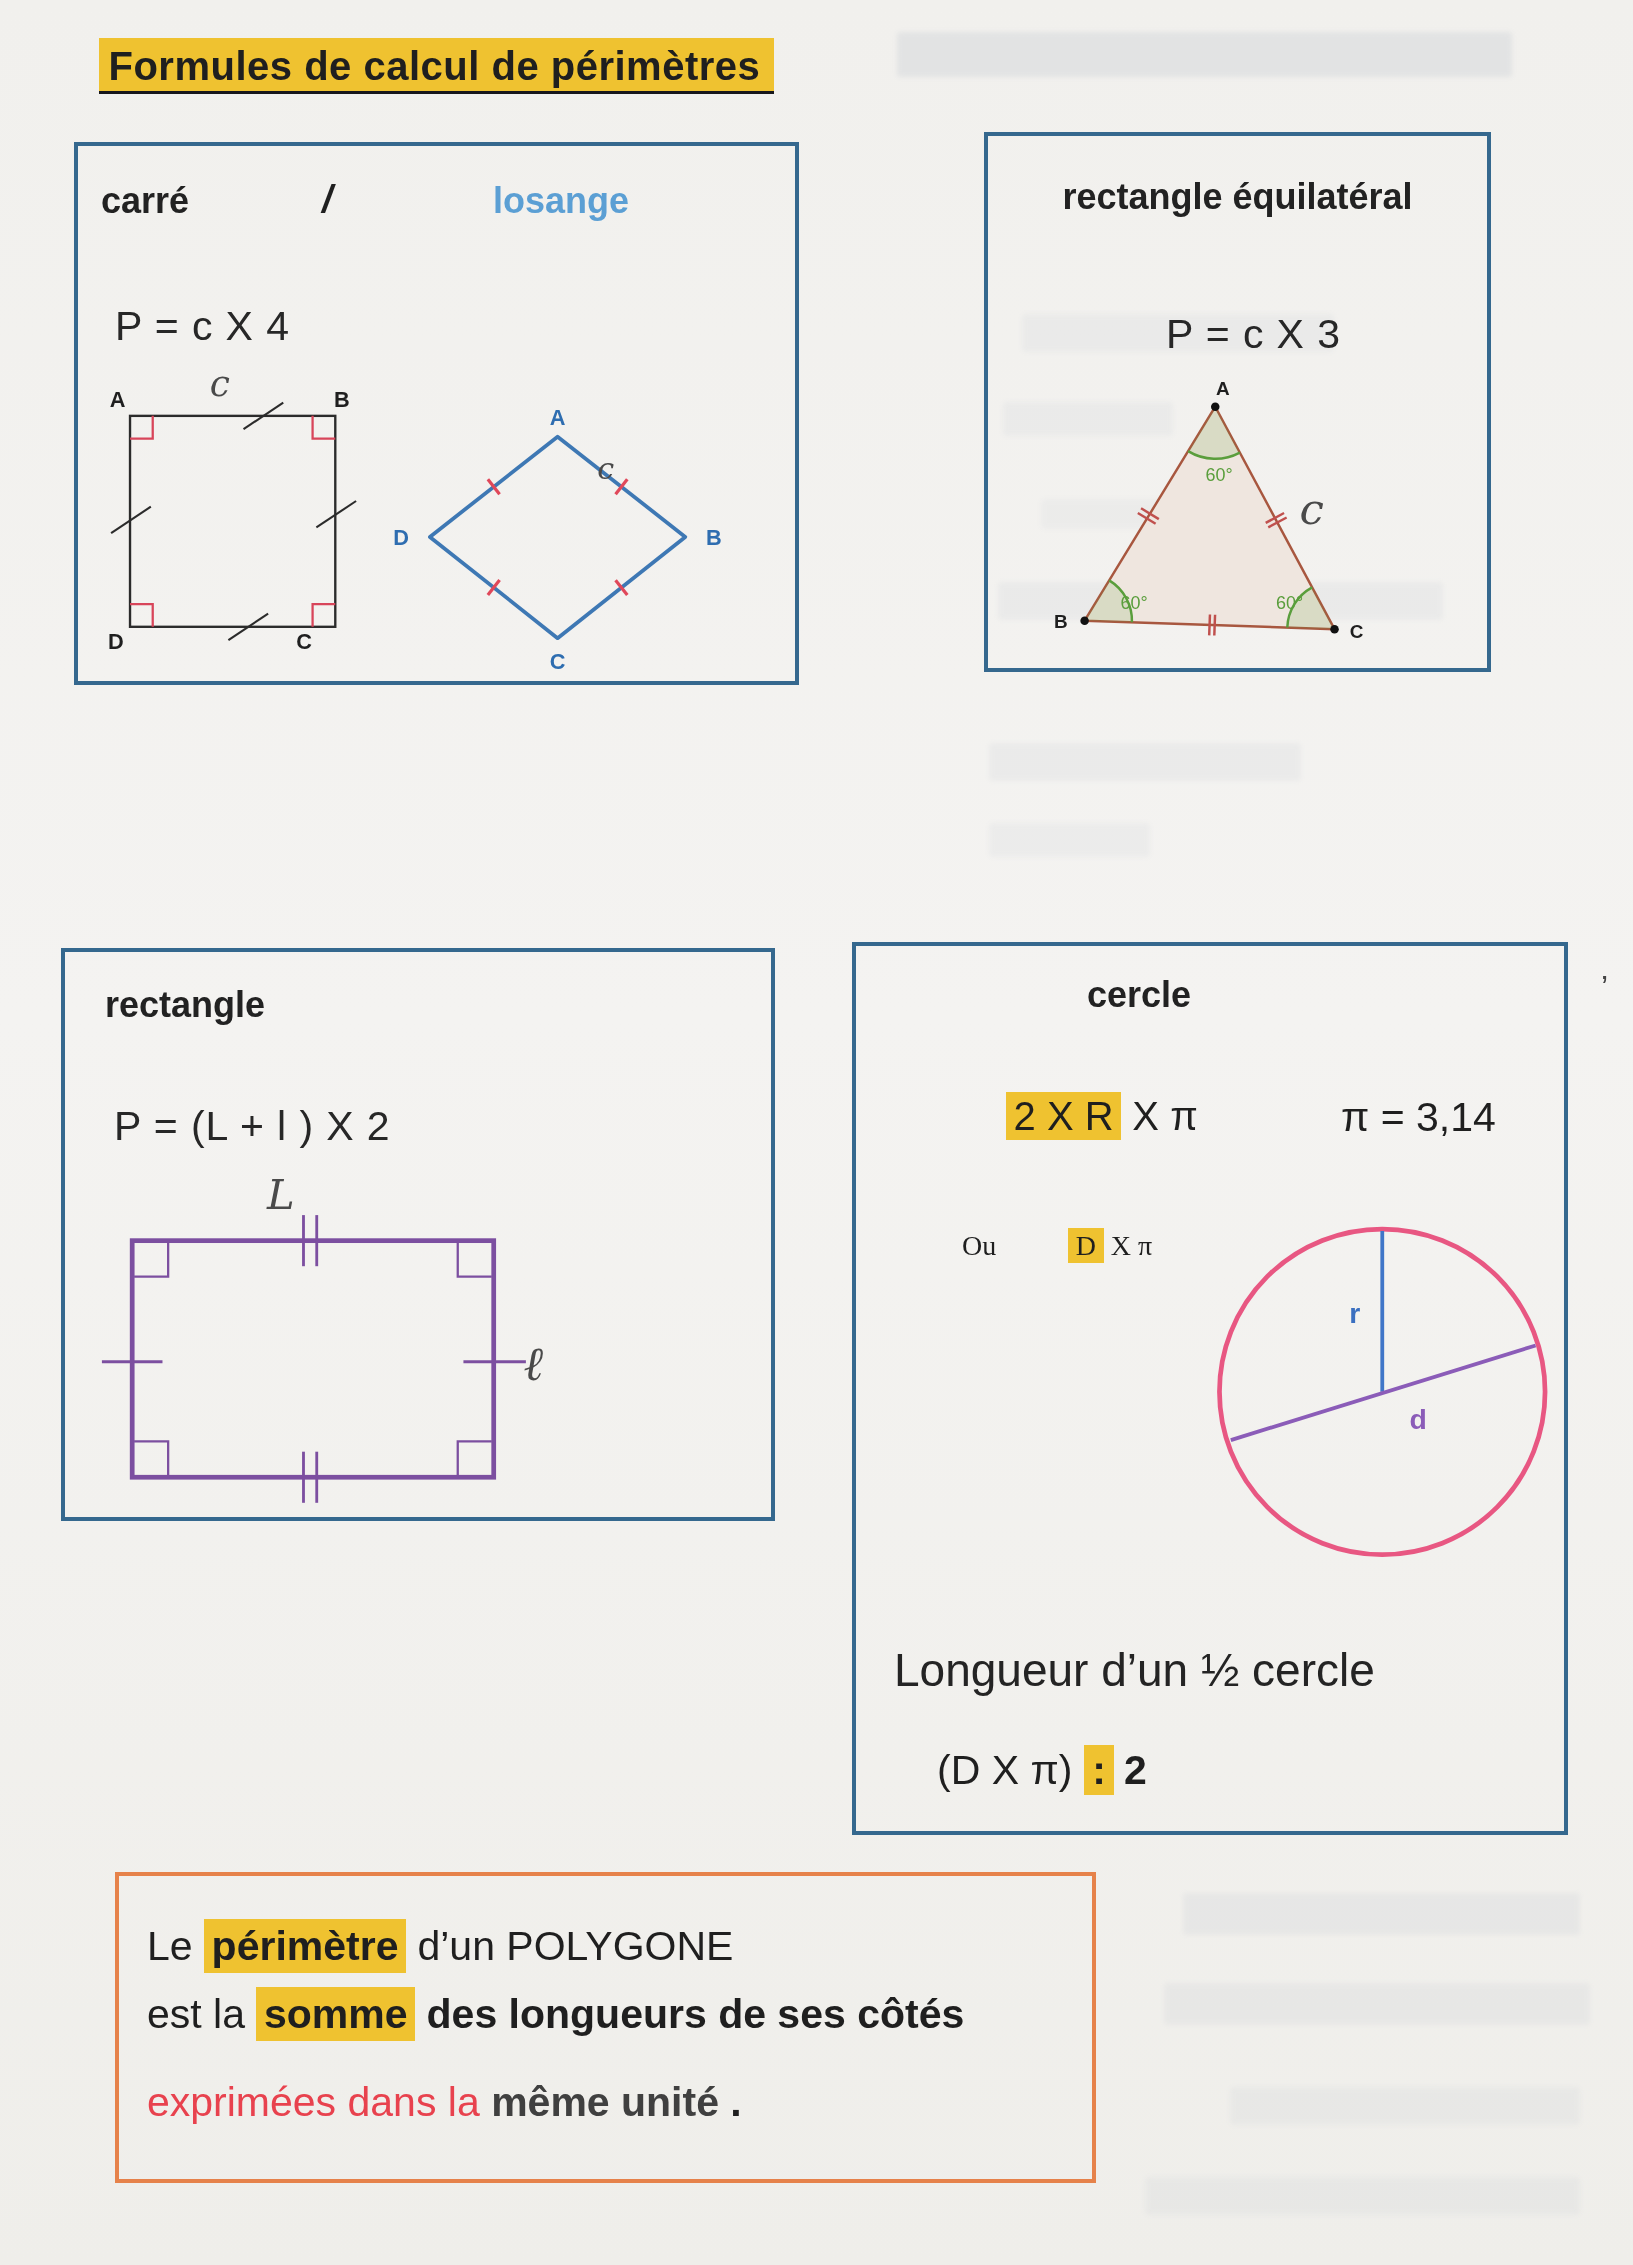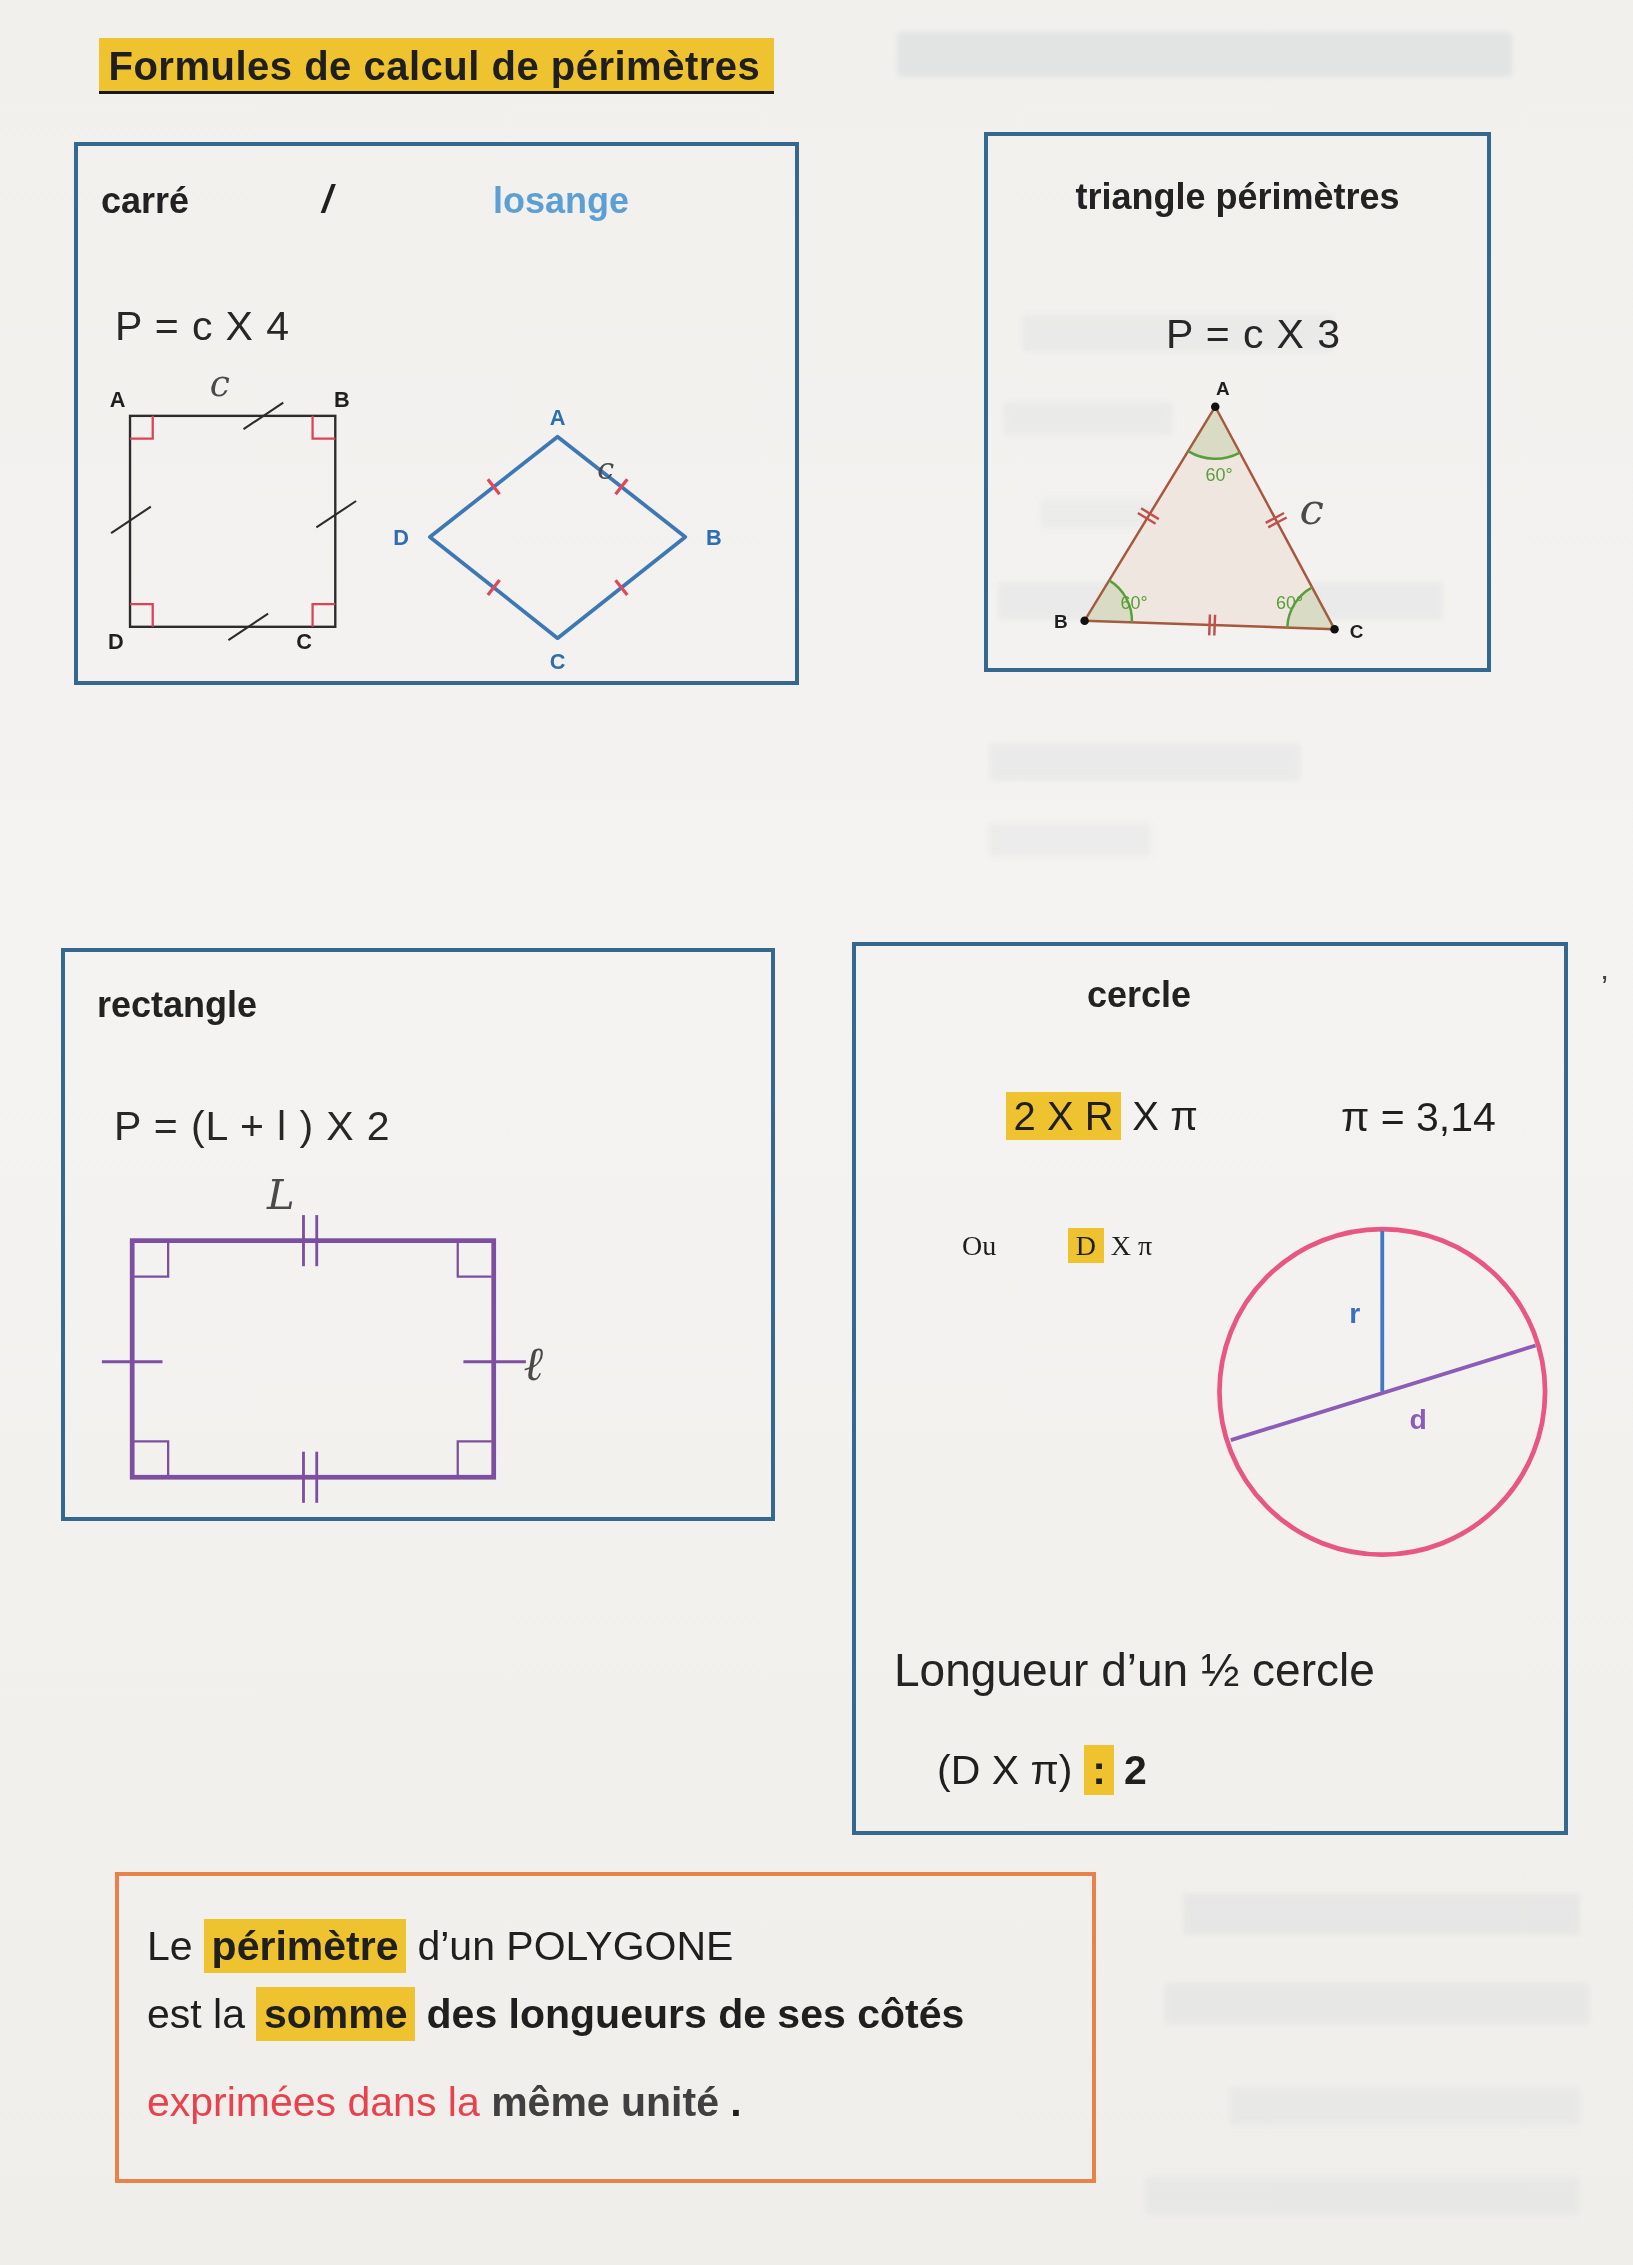--- a/index.html
+++ b/index.html
@@ -28,21 +28,21 @@
   .formula{position:absolute;font-size:41px;letter-spacing:0.9px;color:#272727;}
 
   #box1 .head-carre{left:23px;top:34px;}
   #box1 .head-sep{position:absolute;left:244px;top:32px;font-size:38px;font-weight:700;font-style:italic;}
   #box1 .head-losange{left:415px;top:34px;color:#5b9fd4;}
   #box1 .formula{left:23px;top:157px;margin-left:14px;}
 
   #box2 .heading{left:0;right:0;top:40px;text-align:center;}
   #box2 .formula{left:178px;top:175px;}
 
-  #box3 .heading{left:32px;top:32px;}
+  #box3 .heading{left:40px;top:32px;}
   #box3 .formula{left:32px;top:151px;margin-left:17px;}
 
   #box4 .heading{left:0;right:142px;top:28px;text-align:center;}
   #box4 .formula-row{position:absolute;left:150px;top:148px;font-size:40px;}
   #box4 .pi-val{position:absolute;left:485px;top:148px;font-size:41px;}
   #box4 .or-row{position:absolute;left:106px;top:284px;font-size:28px;font-family:Liberation Serif, serif;}
   #box4 .or-gap{margin-left:72px;}
   #box4 .half-title{position:absolute;left:38px;top:697px;font-size:46px;color:#242424;}
   #box4 .half-formula{position:absolute;left:81px;top:801px;font-size:41px;}
   .colon-hl{background:#efc230;padding:1.9px 8.5px;font-weight:700;margin-left:11.4px;}
@@ -142,21 +142,21 @@
         <text class="lbl-blue" x="507" y="295" text-anchor="middle">A</text>
         <text class="lbl-blue" x="664" y="422" text-anchor="start">B</text>
         <text class="lbl-blue" x="507" y="553" text-anchor="middle">C</text>
         <text class="lbl-blue" x="350" y="422" text-anchor="end">D</text>
         <text class="script" x="558" y="352" text-anchor="middle" font-size="32">c</text>
       </g>
     </svg>
   </section>
 
   <section id="box2" class="box">
-    <div class="heading">triangle périmètres</div>
+    <div class="heading">rectangle équilatéral</div>
     <div class="formula">P = c X 3</div>
 
     <svg class="diagram" viewBox="0 0 527 562">
       <g>
         <polygon points="240,286 102,512 366,521" fill="#efe6df" stroke="#a8573f" stroke-width="2.6" stroke-linejoin="round"></polygon>
         <g fill="#6aa03c" opacity="0.16">
           <path d="M240,286 L211.3,332.9 A55 55 0 0 0 266,334.5 Z"></path>
           <path d="M102,512 L128,469.4 A50 50 0 0 1 152,513.7 Z"></path>
           <path d="M366,521 L342.4,476.9 A50 50 0 0 0 316.1,519.3 Z"></path>
         </g>

